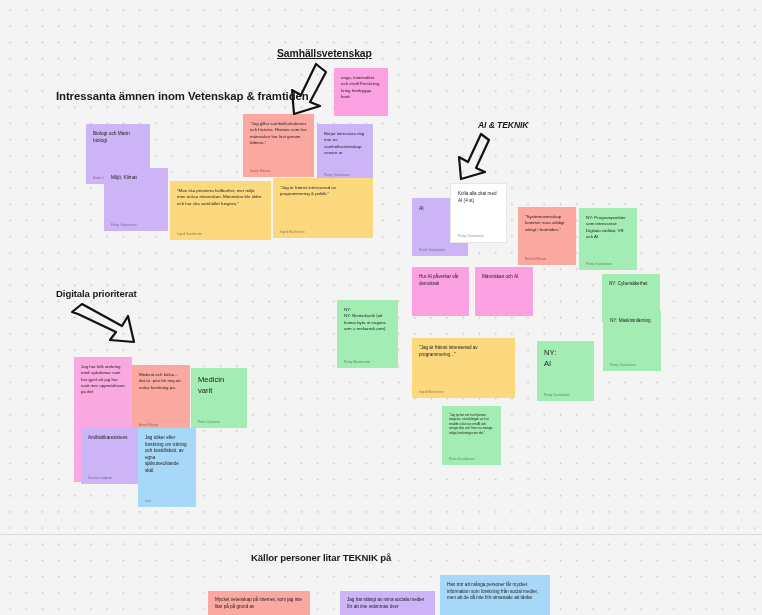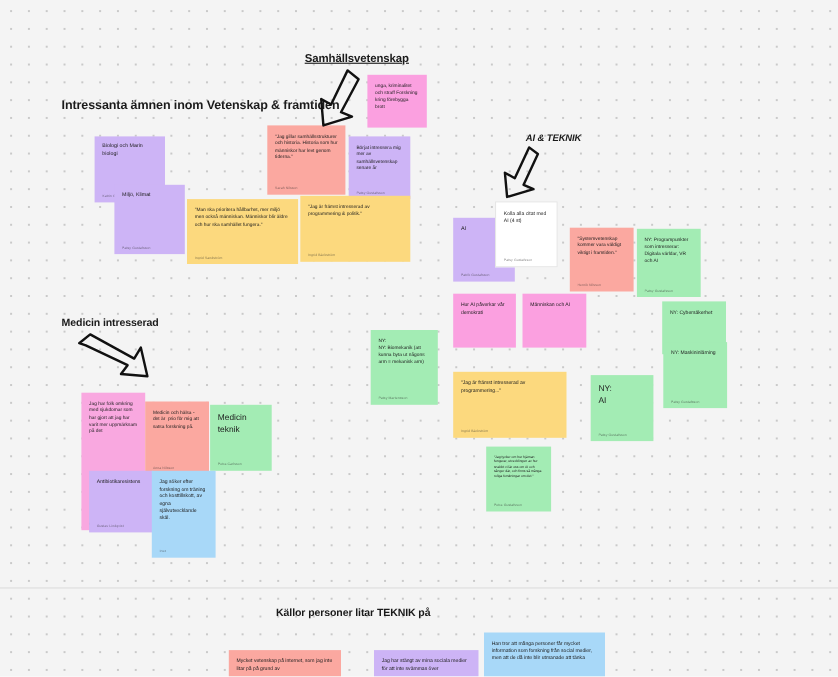--- a/index.html
+++ b/index.html
@@ -26,20 +26,21 @@
     letter-spacing: -0.1px;
   }
   .note {
     position: absolute;
     overflow: hidden;
     padding: 7px 7px 4px 7px;
     line-height: 1.42;
     color: #1d1d1d;
     display: flex;
     flex-direction: column;
+    justify-content: center;
   }
   .note .body { flex: 1 1 auto; white-space: pre-wrap; }
   .note .author {
     font-size: 3.1px;
     color: rgba(40,40,40,0.55);
     margin-top: 2px;
     letter-spacing: 0.1px;
     white-space: nowrap;
     overflow: hidden;
   }
@@ -50,21 +51,21 @@
   }
   svg.arrow { position: absolute; overflow: visible; }
 </style>
 </head>
 <body>
 
 <div id="board">
     <div class="heading" style="left: 56px; top: 90px; font-size: 11.4px;">Intressanta ämnen inom Vetenskap &amp; framtiden</div>
     <div class="heading" style="left: 277px; top: 48px; font-size: 10.4px; text-decoration: underline;">Samhällsvetenskap</div>
     <div class="heading" style="left: 478px; top: 120px; font-size: 8.6px; font-style: italic;">AI &amp; TEKNIK</div>
-    <div class="heading" style="left: 56px; top: 288px; font-size: 9.6px;">Medicin intresserad</div>
+    <div class="heading" style="left: 56px; top: 288px; font-size: 9.6px;">Digitala prioriterat</div>
     <div class="heading" style="left: 251px; top: 552px; font-size: 9.6px;">Källor personer litar TEKNIK  på</div>
     <div class="sep" style="top: 534px;"></div>
     <div class="note" style="left: 334px; top: 68px; width: 54px; height: 48px; background: rgb(251, 160, 224); font-size: 4.4px;">
       <div class="body">unga, kriminalitet och straff Forskning kring förebygga brott</div>
       <div class="author"></div>
     </div>
     <div class="note" style="left: 86px; top: 124px; width: 64px; height: 60px; background: rgb(205, 180, 246); font-size: 4.8px;">
       <div class="body">Biologi och Marin biologi</div>
       <div class="author">Katrin G</div>
     </div>
@@ -127,21 +128,21 @@
     </div>
     <div class="note" style="left: 74px; top: 357px; width: 58px; height: 125px; background: rgb(249, 168, 224); font-size: 4.4px;">
       <div class="body">Jag har folk omkring med sjukdomar som har gjort att jag har varit mer uppmärksam på det</div>
       <div class="author">Kristin Gustafsson</div>
     </div>
     <div class="note" style="left: 132px; top: 365px; width: 58px; height: 66px; background: rgb(251, 168, 160); font-size: 4.4px;">
       <div class="body">Medicin och hälsa - det är  prio för mig att satsa forskning på.</div>
       <div class="author">Anna Nilsson</div>
     </div>
     <div class="note" style="left: 191px; top: 368px; width: 56px; height: 60px; background: rgb(163, 236, 180); font-size: 7.6px;">
-      <div class="body">Medicin teknik</div>
+      <div class="body">Medicin varit</div>
       <div class="author">Petra Carlsson</div>
     </div>
     <div class="note" style="left: 81px; top: 428px; width: 58px; height: 56px; background: rgb(205, 180, 246); font-size: 4.6px;">
       <div class="body">Antibiotikaresistens</div>
       <div class="author">Gustav Lindqvist</div>
     </div>
     <div class="note" style="left: 138px; top: 428px; width: 58px; height: 79px; background: rgb(168, 216, 248); font-size: 4.6px;">
       <div class="body">Jag söker efter forskning om träning och kosttillskott, av egna självutvecklande skäl.</div>
       <div class="author">Inez</div>
     </div>

